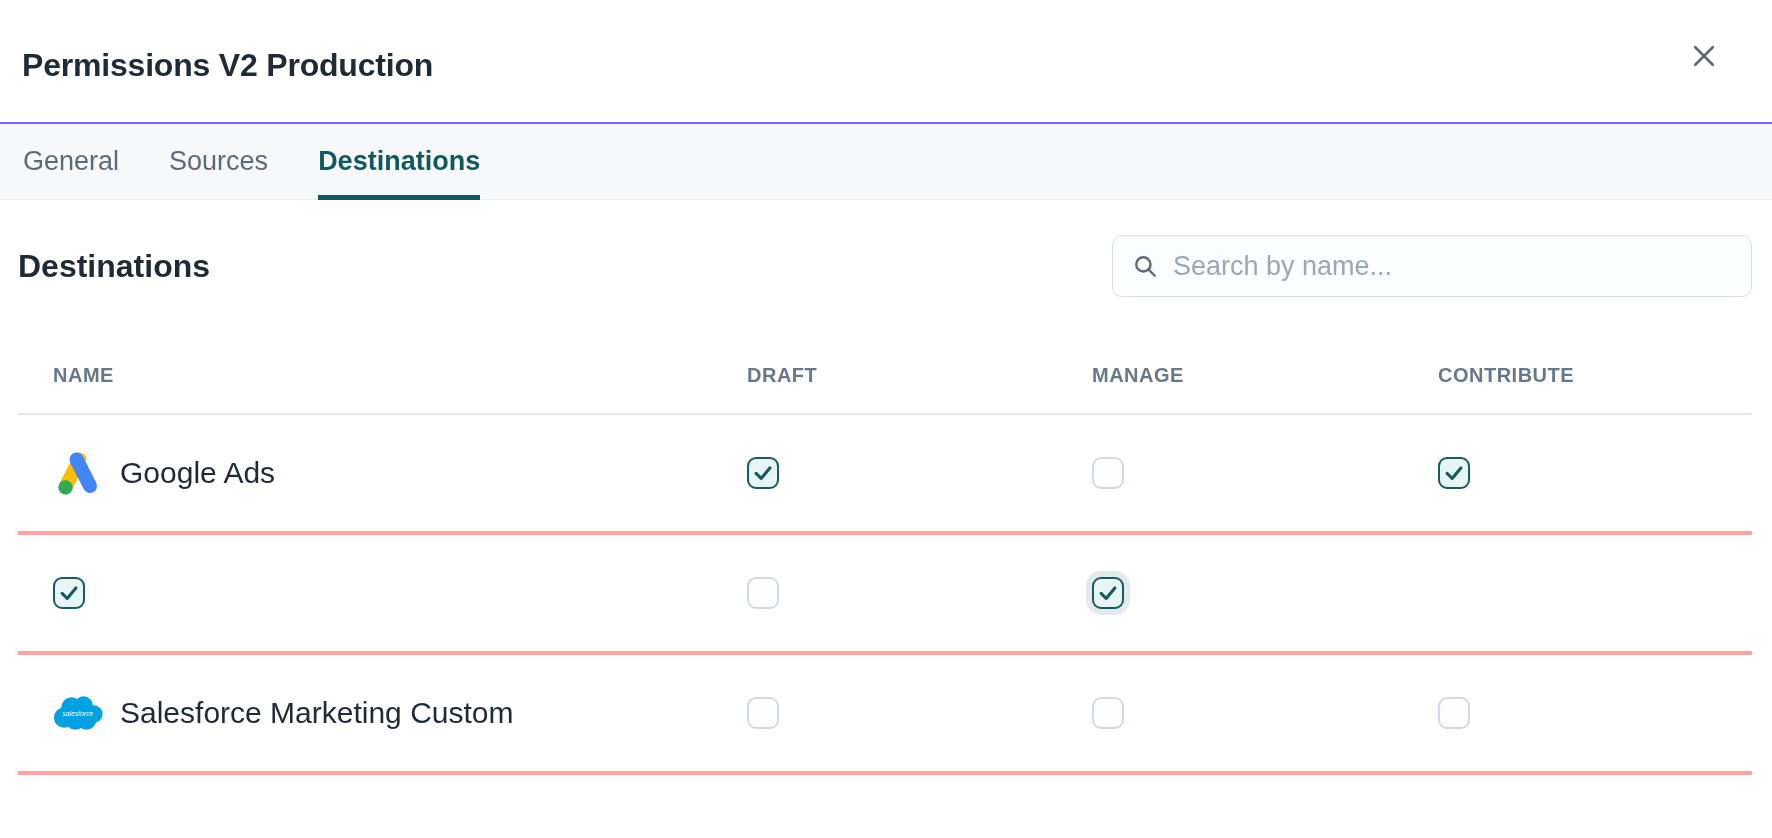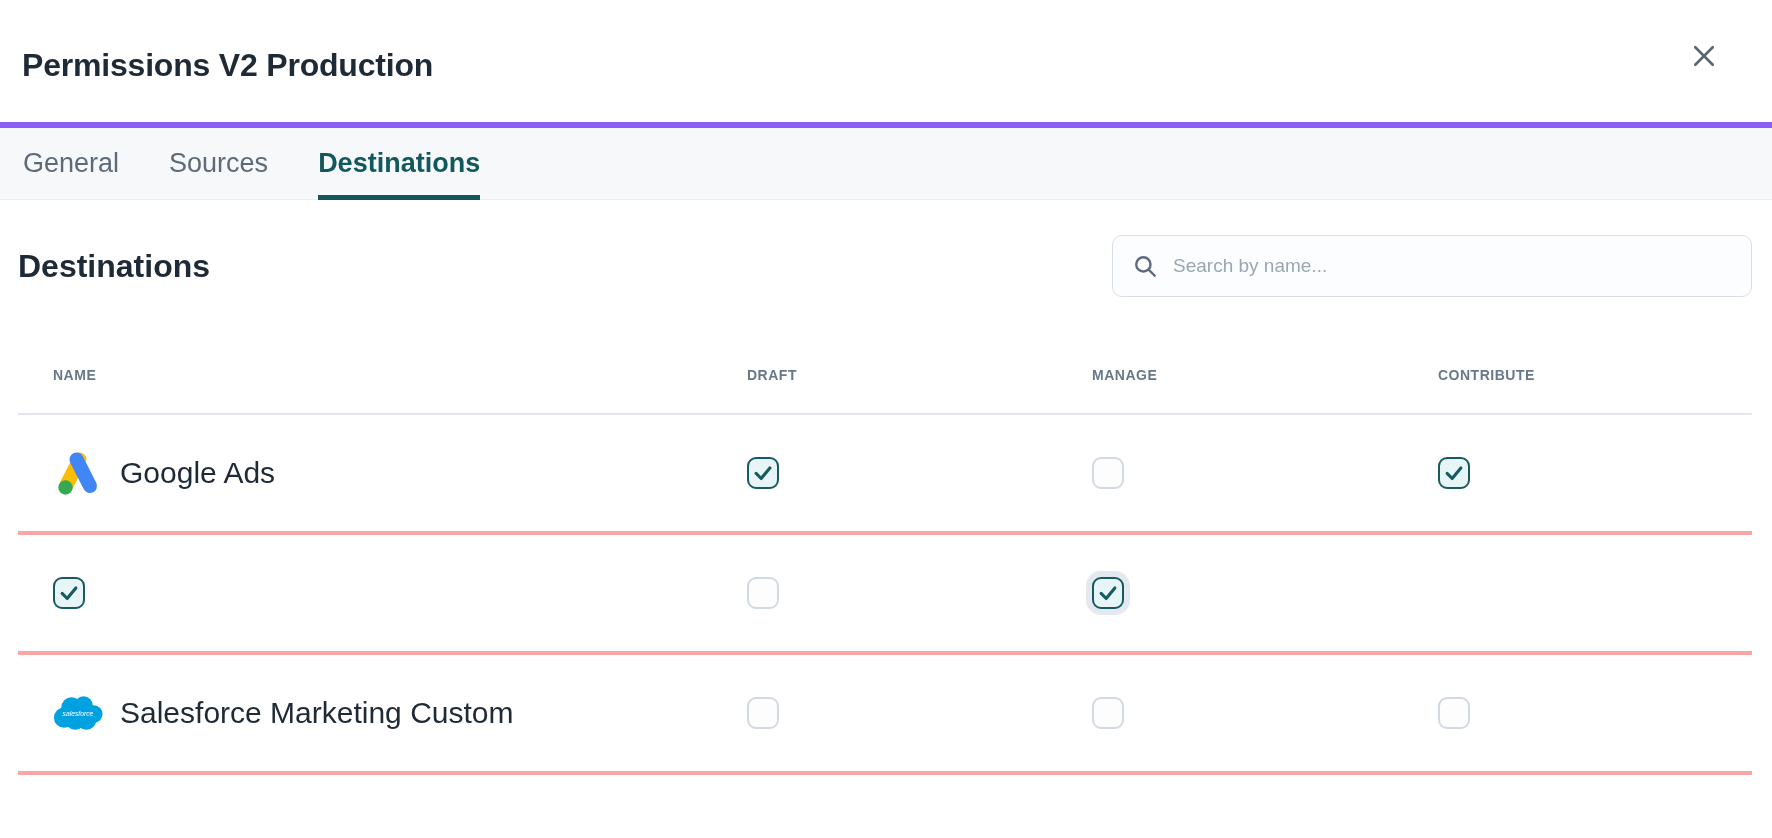--- a/index.html
+++ b/index.html
@@ -9,47 +9,47 @@
   
   .modal-header { position:relative; height:122px; background:#ffffff; }
   .modal-title { position:absolute; left:22px; top:47px; font-size:32px; font-weight:600;
                  color:#1f2a37; letter-spacing:-0.2px; }
   .close-btn { position:absolute; top:38px; right:50px; width:36px; height:36px;
                background:none; border:none; cursor:pointer; display:flex;
                align-items:center; justify-content:center; }
   .close-btn svg { width:30px; height:30px; stroke:#5b6672; stroke-width:2.1; stroke-linecap:round; }
 
   
-  .tab-bar { height:78px; background:#f7f8f9; border-top:6px solid #8b5cf6;
+  .tab-bar { height:78px; background:#f7f8f9; border-top:2px solid #8b5cf6;
              border-bottom:1px solid #eef0f2; display:flex; gap:50px; padding-left:23px; }
   .tab { position:relative; height:100%; display:flex; align-items:center;
          font-size:27px; color:#5d6b79; cursor:pointer; white-space:nowrap; }
   .tab.active { color:#11595f; font-weight:600; }
   .tab.active::after { content:""; position:absolute; left:0; right:0; bottom:-1px;
                        height:5px; background:#11595f; }
 
   
   .content { padding:0 20px 0 18px; }
   .section-row { margin-top:35px; display:flex; justify-content:space-between; align-items:center; }
   .section-heading { font-size:32px; font-weight:700; color:#1f2a37; }
 
   .search-box { width:640px; height:62px; border:1.5px solid #d9dfe6; border-radius:10px;
                 background:#fcfdfe; display:flex; align-items:center; padding:0 19px; gap:15px; }
   .search-box svg { width:26px; height:26px; flex:none; stroke:#5d6b7a; stroke-width:2.2;
                     fill:none; stroke-linecap:round; }
   .search-box input { flex:1; border:none; outline:none; background:transparent;
-                      font-size:19px; color:#33404d; font-family:inherit; }
+                      font-size:27px; color:#33404d; font-family:inherit; }
   .search-box input::placeholder { color:#9aa7b4; }
 
   
   .perm-table { margin-top:40px; }
   .thead, .trow { display:grid; grid-template-columns:694px 345px 346px 1fr;
                   align-items:center; padding-left:35px; }
   .thead { height:78px; border-bottom:2px solid #e1e6ec; }
-  .th { font-size:14px; font-weight:700; letter-spacing:0.5px; color:#66788a; }
+  .th { font-size:20px; font-weight:700; letter-spacing:0.5px; color:#66788a; }
   .trow { height:120px; border-bottom:4px solid #fca5a5; }
   .name-cell { display:flex; align-items:center; gap:17px; }
   .row-name { font-size:30px; font-weight:500; color:#1f2a37; }
   .row-icon { width:50px; height:50px; flex:none; display:flex; align-items:center; justify-content:center; }
 
   
   .checkbox { width:32px; height:32px; border-radius:9px; border:2.5px solid #d2d9e1;
               background:#fdfdfe; color:#175a60; display:flex; align-items:center;
               justify-content:center; cursor:pointer; }
   .checkbox .check-icon { display:none; width:22px; height:22px; stroke:currentColor;

